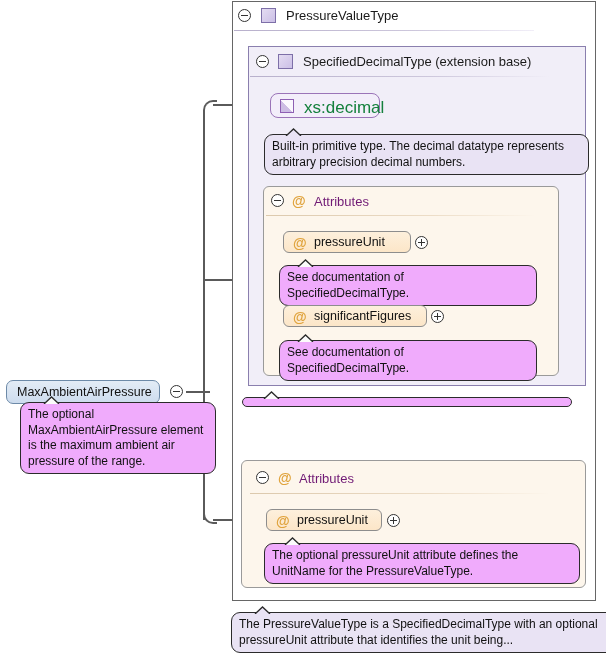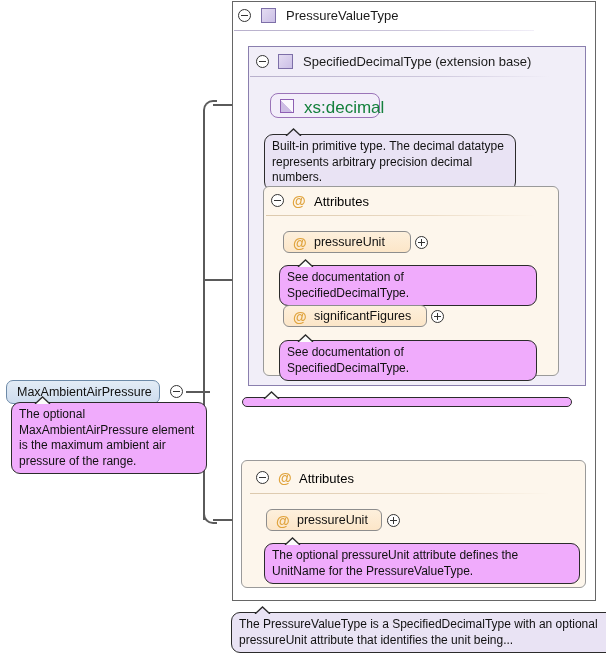--- a/index.html
+++ b/index.html
@@ -55,21 +55,21 @@
 
   
   .attr-box{
     position:absolute;border:1.6px solid #9a9a9a;background:#fdf6ec;
     border-radius:6px;box-sizing:border-box;
   }
   .at-sign{
     position:absolute;color:#e0a33c;font-size:14px;font-weight:bold;line-height:1;
   }
   .attr-hdr-label{
-    position:absolute;font-size:13px;color:#000000;white-space:nowrap;
+    position:absolute;font-size:13px;color:#701a75;white-space:nowrap;
   }
   .attr-rule{
     position:absolute;height:1px;
     background:linear-gradient(to right,#dcc9ad,#ecdcc6 60%,#fdf6ec);
   }
 
   
   .attr-pill{
     position:absolute;height:22px;box-sizing:border-box;
     border:1.3px solid #8d8d8d;border-radius:6px;
@@ -141,21 +141,21 @@
 
   <div class="corner corner-bl abs" style="left:203px;top:510px;width:12px;height:12px;"></div>
   <div class="line hline abs" style="left:213px;top:519px;width:58px;"></div>
 </div>
 
 <div class="elem-box" style="left:6px;top:380px;width:154px;">
   <span class="eb-label">MaxAmbientAirPressure</span>
 </div>
 <div class="toggle" style="left:170px;top:385px;"></div>
 
-<div class="doc" style="left:11px;top:402px;width:196px;">
+<div class="doc" style="left:20px;top:402px;width:196px;">
   <span class="tail" style="left:22px;">
     <svg width="17" height="9" viewBox="0 0 17 9">
         <path d="M1 8 L8.5 1 L16 8" fill="#fbfbfb" stroke="#2b2b2b" stroke-width="1.3"></path>
       </svg>
   </span>
   <span>The optional MaxAmbientAirPressure element is the maximum ambient air pressure of the range.</span>
 </div>
 
 <div class="outer-box"></div>
 
@@ -170,21 +170,21 @@
 <div class="toggle" style="left:256px;top:55px;"></div>
 <div class="sq-purple" style="left:278px;top:54px;"></div>
 <div class="hdr-label abs" style="left:303px;top:54px;font-size:13px;">SpecifiedDecimalType (extension base)</div>
 <div class="ct-rule abs" style="left:250px;top:76px;width:300px;"></div>
 
 <div class="type-box" style="left:270px;top:93px;width:110px;">
   <span class="tri-icon"></span>
   <span class="tb-label">xs:decimal</span>
 </div>
 
-<div class="doc purple" style="left:264px;top:134px;width:252px;">
+<div class="doc purple" style="left:264px;top:134px;width:325px;">
   <span class="tail" style="left:20px;">
     <svg width="17" height="9" viewBox="0 0 17 9">
         <path d="M1 8 L8.5 1 L16 8" fill="#e9e3f4" stroke="#2b2b2b" stroke-width="1.3"></path>
       </svg>
   </span>
   <span>Built-in primitive type. The decimal datatype represents arbitrary precision decimal numbers.</span>
 </div>
 
 <div class="attr-box" style="left:263px;top:186px;width:296px;height:190px;"></div>
 <div class="toggle" style="left:271px;top:194px;"></div>

